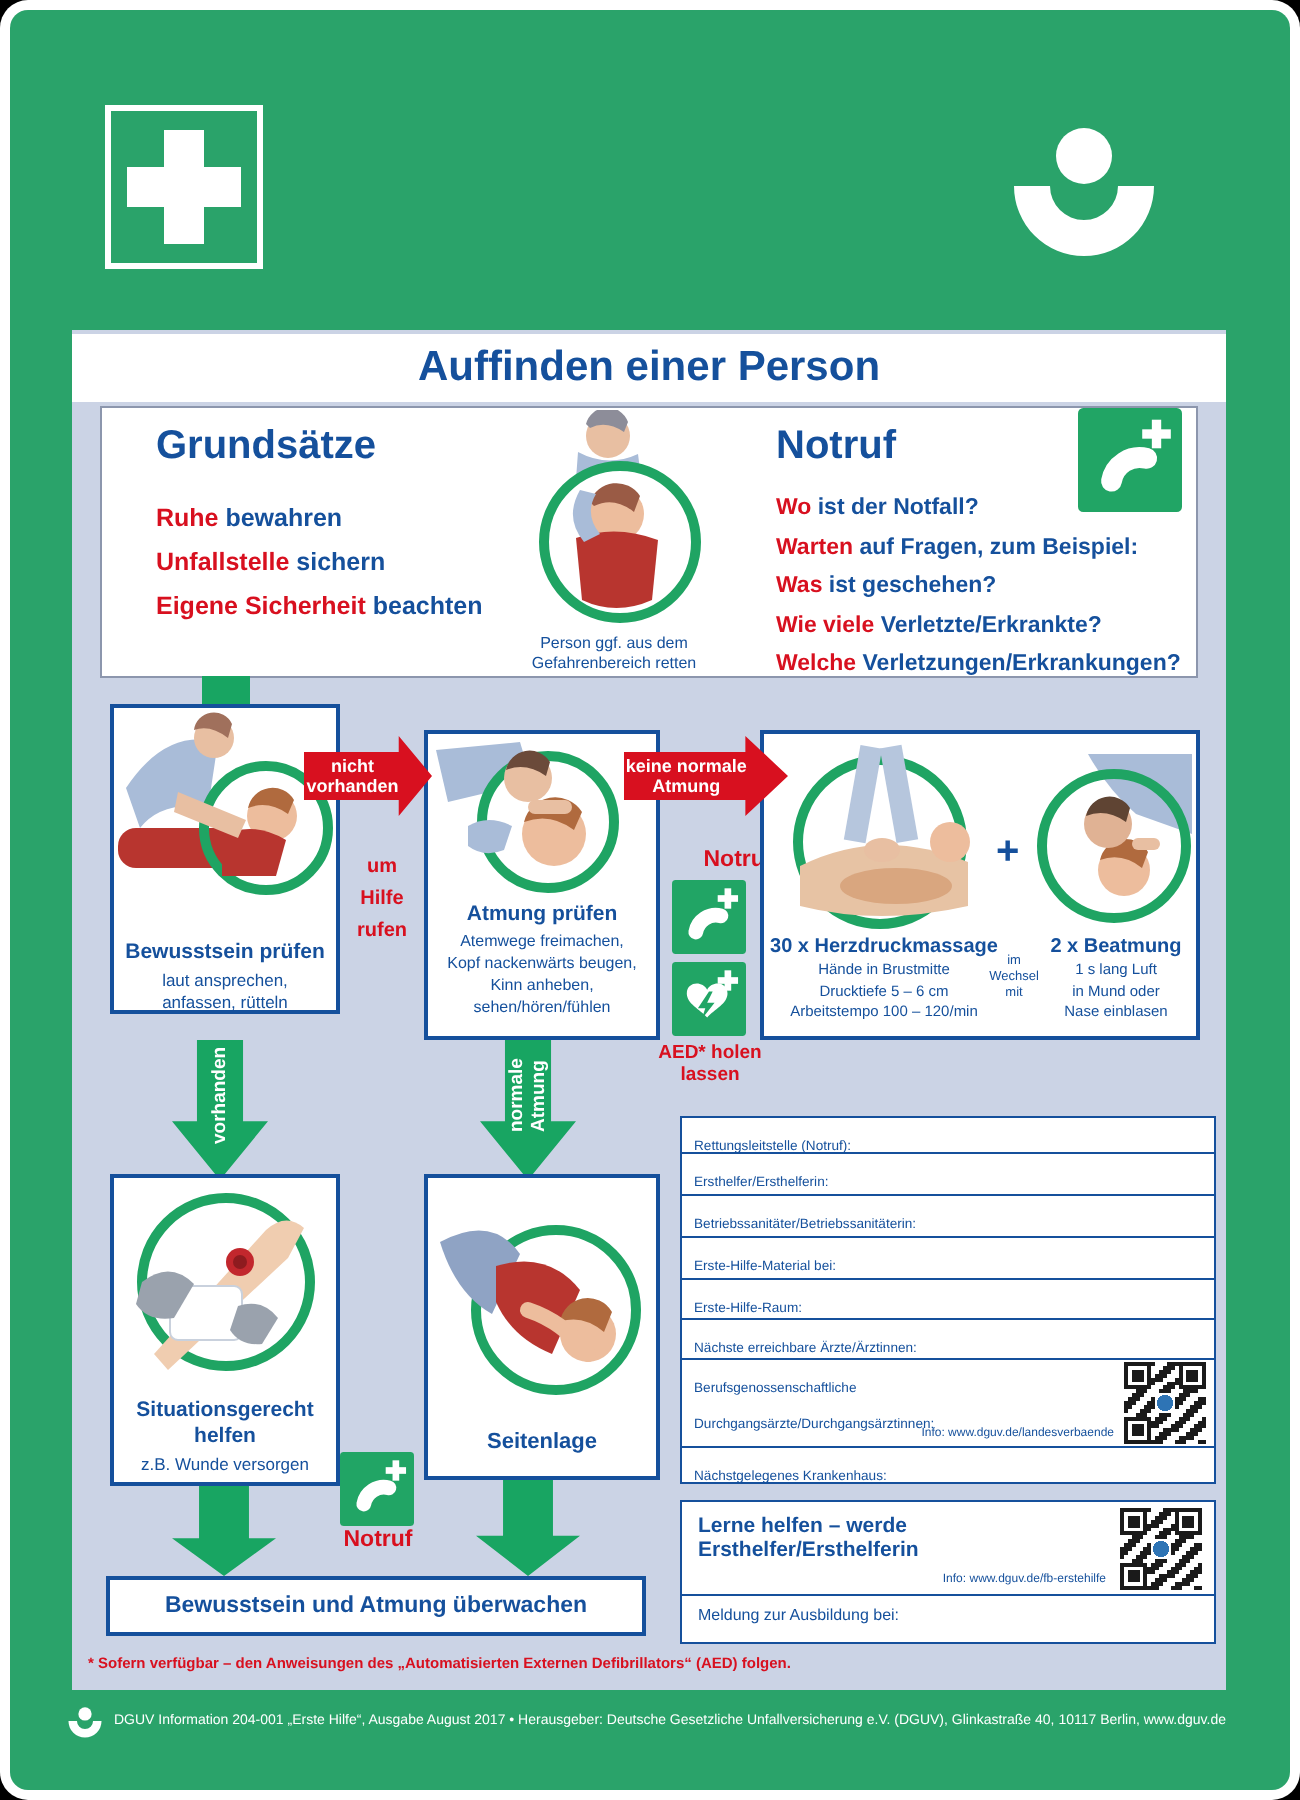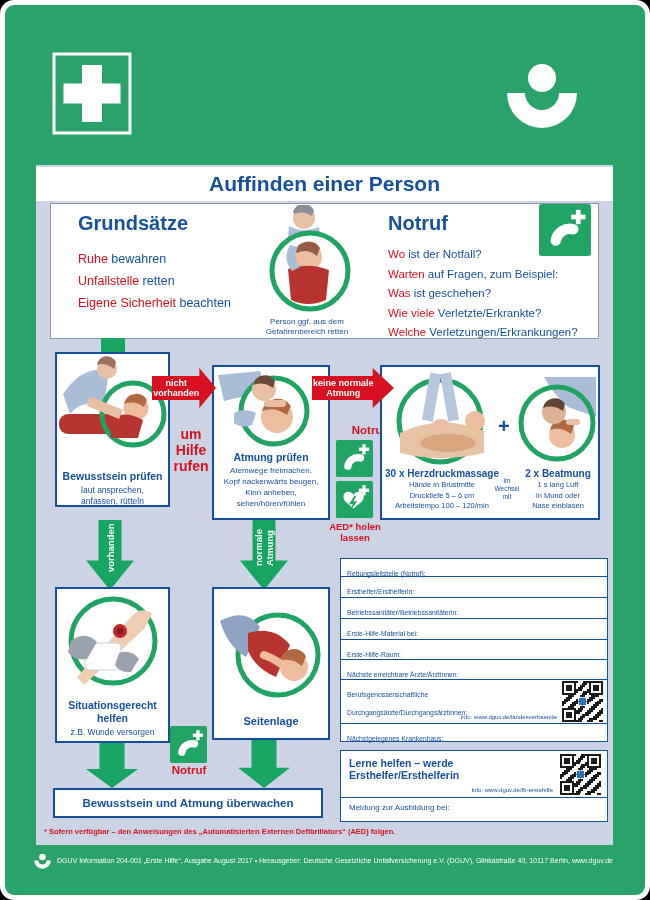--- a/index.html
+++ b/index.html
@@ -12,32 +12,32 @@
   .greenbg{position:absolute;inset:5px;background:var(--green);border-radius:9px;}
   .abs{position:absolute;}
   .pre{white-space:pre-line;}
   .ctr{text-align:center;}
   .title-hd{font-size:46px;font-weight:bold;color:#fff;letter-spacing:-1px;text-align:center;}
   .band{background:#fff;display:flex;align-items:center;justify-content:center;font-size:21px;font-weight:bold;color:var(--blue);}
   .panel{background:var(--panel);}
   .gbox{background:#fff;border:1px solid #8C96AD;}
   .fbox{background:#fff;border:2px solid var(--blue);box-sizing:border-box;}
   .sechead{font-size:20px;font-weight:bold;color:var(--blue);}
-  .tline{font-size:12.5px;font-weight:normal;line-height:22px;color:var(--blue);white-space:nowrap;}
+  .tline{font-size:12.5px;font-weight:bold;line-height:22px;color:var(--blue);white-space:nowrap;}
   .nline{font-size:11.5px;line-height:19.5px;}
   .em{color:var(--red);}
   .boxtitle{font-size:10.5px;font-weight:bold;color:var(--blue);text-align:center;line-height:13px;}
   .boxsub{font-size:8.5px;color:var(--blue);text-align:center;line-height:11px;}
   .arrow-down{background:var(--agreen);clip-path:polygon(26% 0,74% 0,74% 58%,100% 58%,50% 100%,0 58%,26% 58%);}
   .arrow-right{background:var(--red);clip-path:polygon(0 20%,74% 20%,74% 0,100% 50%,74% 100%,74% 80%,0 80%);z-index:6;}
   .arrow-right span{position:absolute;left:0;top:0;bottom:0;width:76%;display:flex;align-items:center;justify-content:center;
     color:#fff;font-weight:bold;font-size:9px;line-height:1.15;text-align:center;}
   .vlabel{position:absolute;left:0;right:0;top:2px;bottom:16px;display:flex;align-items:center;justify-content:center;
     writing-mode:vertical-rl;transform:rotate(180deg);color:#fff;font-weight:bold;font-size:9.5px;line-height:11px;text-align:center;}
-  .redbig{color:var(--red);font-weight:bold;font-size:14px;line-height:16px;text-align:center;}
+  .redbig{color:var(--red);font-weight:bold;font-size:10px;line-height:16px;text-align:center;}
   .icon-label{color:var(--red);font-weight:bold;text-align:center;}
   .bar{background:#fff;border:2px solid var(--blue);box-sizing:border-box;display:flex;align-items:center;justify-content:center;
     font-size:11.5px;font-weight:bold;color:var(--blue);}
   .form-box{background:#fff;border:1px solid var(--blue);box-sizing:border-box;}
   .form-row{position:relative;box-sizing:border-box;padding:3px 6px 0 6px;}
   .form-row + .form-row{border-top:1px solid var(--blue);}
   .form-label{font-size:6.8px;color:var(--blue);line-height:8.5px;}
   .fr1{height:17px}.fr2{height:21px}.fr3{height:21px}.fr4{height:21px}.fr5{height:20px}.fr6{height:20px}.fr7{height:44px}.fr8{height:20px}
   .qr{position:absolute;line-height:0;}
   .info-url{position:absolute;font-size:6px;color:var(--blue);}
@@ -67,21 +67,21 @@
     </svg>
   </div>
 
   <div class="abs panel" style="left:36px;top:165px;width:577px;height:680px;"></div>
   <div class="abs band" style="left:36px;top:167px;width:577px;height:34px;">Auffinden einer Person</div>
 
   <div class="abs gbox" style="left:50px;top:203px;width:547px;height:134px;"></div>
   <div class="abs sechead" style="left:78px;top:212px;">Grundsätze</div>
   <div class="abs" style="left:78px;top:248px;">
     <div class="tline"><span class="em">Ruhe</span><span> bewahren</span></div>
-    <div class="tline"><span class="em">Unfallstelle</span><span> retten</span></div>
+    <div class="tline"><span class="em">Unfallstelle</span><span> sichern</span></div>
     <div class="tline"><span class="em">Eigene Sicherheit</span><span> beachten</span></div>
   </div>
 
   <div class="abs" style="left:252px;top:205px;width:110px;height:110px;">
     <svg viewBox="0 0 110 110" width="110" height="110">
       <circle cx="52" cy="13" r="11" fill="#E8BFA2"></circle>
       <path d="M41 7 a11 11 0 0 1 21 -1 l-2 5 q-9 -6 -17 -2z" fill="#8D8D99"></path>
       <path d="M37 21 Q52 29 67 22 L72 62 H34 Z" fill="#A9BCD8"></path>
       <circle cx="58" cy="66" r="38" fill="#fff" stroke="#1FA463" stroke-width="5"></circle>
       <circle cx="56" cy="52" r="14" fill="#EDBD9D"></circle>

